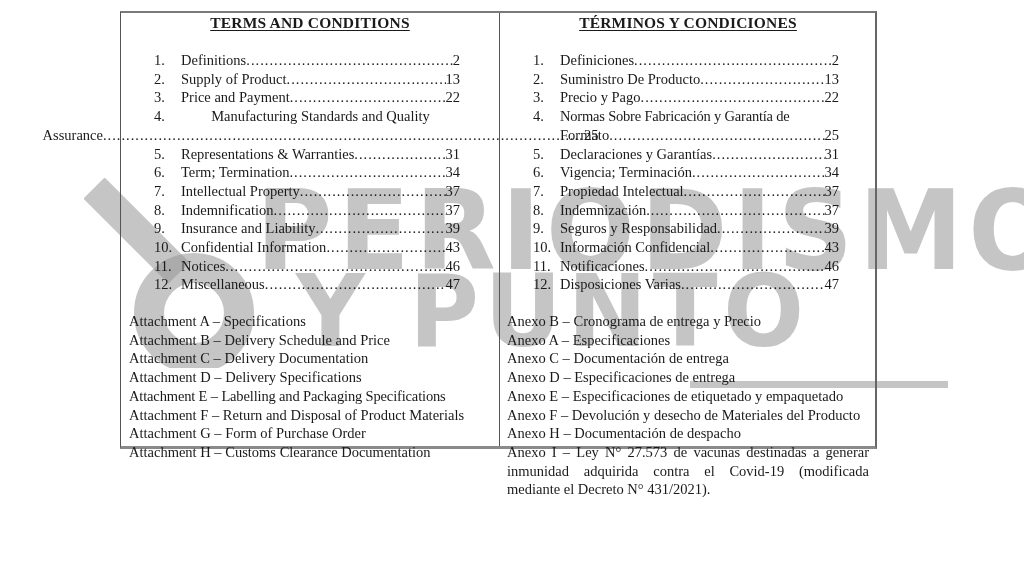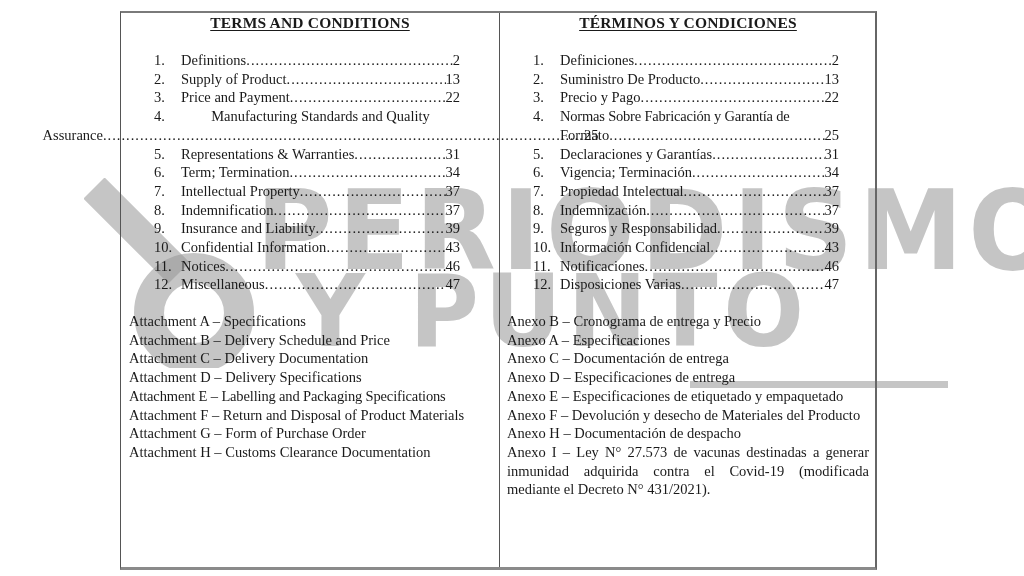--- a/index.html
+++ b/index.html
@@ -24,21 +24,21 @@
   .wm-line1 { left: 256px; top: 176px; font-size: 110px; transform: scaleX(0.95); transform-origin: left top; }
   .wm-line2 { left: 296px; top: 262px; font-size: 100px; transform: scaleX(0.95); transform-origin: left top; }
   .wm-underline {
     position: absolute; left: 690px; top: 381px; width: 258px; height: 7px;
     background: rgba(150,150,150,0.55);
   }
   .wm-logo {
     position: absolute; left: 84px; top: 178px; width: 170px; height: 190px;
   }
   .doc-table {
-    position: absolute; left: 120px; top: 11px; width: 757px; height: 559px;
+    position: absolute; left: 120px; top: 11px; width: 757px; height: 438px;
     border-top: 2px solid #7a7a7a; border-bottom: 3px solid #8a8a8a;
     border-left: 1px solid #555; border-right: 2px solid #666;
     box-sizing: border-box; z-index: 2;
   }
   .col-divider {
     position: absolute; left: 378px; top: 0; bottom: 0; width: 1px; background: #555;
   }
   .col {
     position: absolute; top: 0; bottom: 0;
   }

